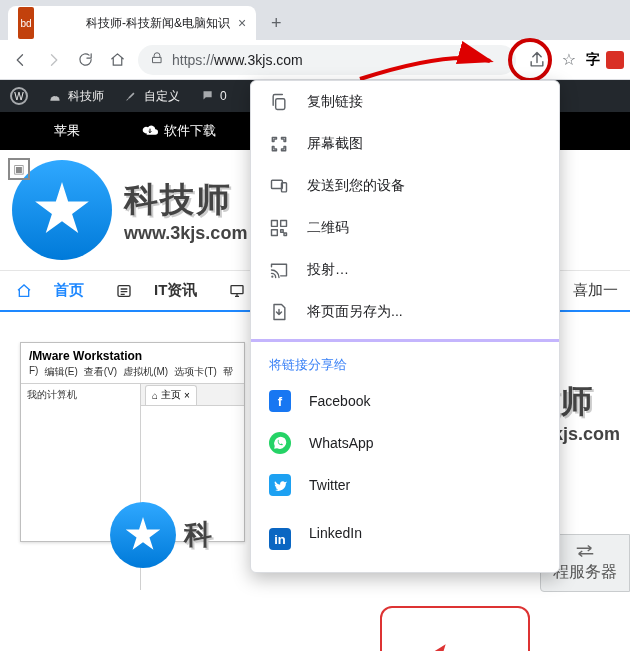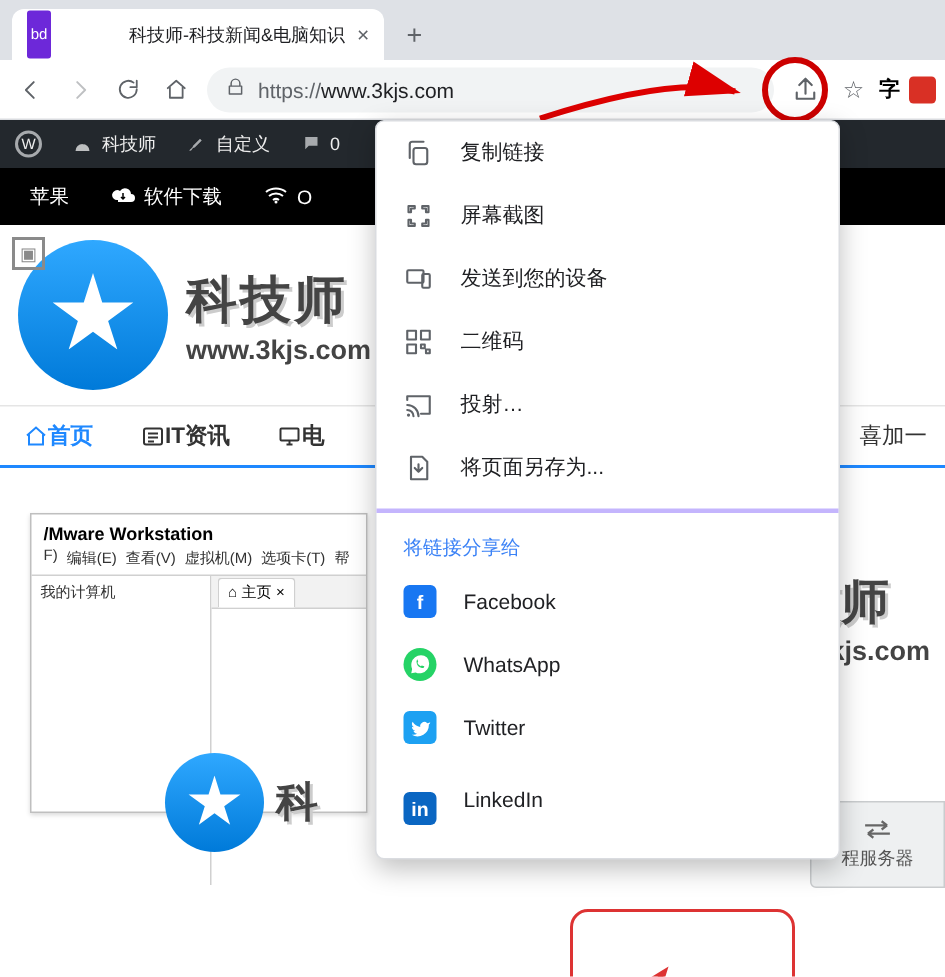--- a/index.html
+++ b/index.html
@@ -1,21 +1,21 @@
 <!DOCTYPE html>
 <html><head>
 <meta charset="utf-8">
 <style>
   * { box-sizing: border-box; margin: 0; padding: 0; }
   body { font-family: "Microsoft YaHei", Arial, sans-serif; font-size: 13px; background:#fff; width:630px; height:651px; overflow:hidden; position:relative; }
 
   
   .tabstrip { height:40px; background:#dee1e6; display:flex; align-items:flex-end; padding-left:8px; }
   .tab { background:#fff; height:34px; border-radius:8px 8px 0 0; display:flex; align-items:center; padding:0 10px; min-width:210px; gap:8px; }
-  .tab .favicon { width:16px; height:32px; background:#6d28d9; border-radius:2px; color:#fff; font-size:10px; display:flex; align-items:center; justify-content:center; }
+  .tab .favicon { width:16px; height:32px; background:#c2410c; border-radius:2px; color:#fff; font-size:10px; display:flex; align-items:center; justify-content:center; }
   .tab .title { flex:1; font-size:12px; color:#202124; white-space:nowrap; overflow:hidden; text-overflow:ellipsis;margin-left:44px; }
   .tab .close { color:#5f6368; font-size:14px; }
   .newtab { width:28px; height:28px; display:flex; align-items:center; justify-content:center; color:#5f6368; font-size:18px; margin-left:6px; margin-bottom:3px;}
 
   .toolbar { height:40px; background:#fff; border-bottom:1px solid #dadce0; display:flex; align-items:center; padding:0 6px; gap:2px; position:relative; }
   .nav-icon { width:30px; height:30px; display:flex; align-items:center; justify-content:center; color:#5f6368; font-size:16px; border-radius:50%; }
   .omnibox { flex:1; height:30px; background:#f1f3f4; border-radius:15px; display:flex; align-items:center; padding:0 12px; gap:8px; margin:6px 4px; }
   .omnibox .lock { color:#5f6368; font-size:12px; }
   .omnibox .url { flex:1; font-size:14px; color:#202124; }
   .toolbar .circle-hl { position:absolute; width:44px; height:44px; border:4px solid #c00; border-radius:50%; right:78px; top:-2px; pointer-events:none; }
@@ -28,33 +28,33 @@
   .arrow { position:absolute; left:360px; top:55px; width:170px; height:30px; pointer-events:none; z-index:5;}
   .arrow svg { width:100%; height:100%; overflow:visible; }
 
   
   .wpbar { height:32px; background:#23282d; color:#eee; display:flex; align-items:center; font-size:12px; }
   .wpbar .item { display:flex; align-items:center; gap:6px; padding:0 10px; height:100%; }
   .wpbar .wp-logo { width:18px; height:18px; border:2px solid #a7aaad; border-radius:50%; display:flex; align-items:center; justify-content:center; font-size:10px;}
 
   
   .subbar { height:38px; background:#000; color:#fff; display:flex; align-items:center; font-size:13px; }
-  .subbar .sitem { display:flex; align-items:center; gap:6px; padding:0 14px; }
+  .subbar .sitem { display:flex; align-items:center; gap:6px; padding:0 14px;margin-left:34px; }
 
   
   .pagehead { height:120px; position:relative; display:flex; align-items:center; padding-left:12px; gap:12px; }
   .corner-icon { position:absolute; left:8px; top:8px; width:22px; height:22px; border:2px solid #8a8a8a; color:#8a8a8a; display:flex; align-items:center; justify-content:center; font-size:12px;}
   .logo-disc { width:100px; height:100px; border-radius:50%; background:linear-gradient(#2fa8ff,#007ad9); display:flex; align-items:center; justify-content:center; }
   .star { width:56px; height:56px; background:#fff; clip-path: polygon(50% 0%, 61% 35%, 98% 35%, 68% 57%, 79% 91%, 50% 70%, 21% 91%, 32% 57%, 2% 35%, 39% 35%); }
   .logo-text .zh { font-size:34px; font-weight:900; color:#444; text-shadow:2px 2px 0 #ccc; letter-spacing:2px; }
   .logo-text .en { font-size:18px; font-weight:900; color:#444; font-family: Arial Black, Arial, sans-serif; }
 
   
   .mainnav { height:42px; border-top:1px solid #e5e5e5; border-bottom:2px solid #1e88ff; display:flex; align-items:center; color:#333; font-size:15px; font-weight:bold; }
-  .mainnav .nitem { display:flex; align-items:center; gap:0; padding:0 16px; height:100%; }
+  .mainnav .nitem { display:flex; align-items:center; gap:22px; padding:0 16px; height:100%; }
   .mainnav .nitem.active { color:#1e88ff; }
   .mainnav .nitem svg { width:16px; height:16px; }
   .mainnav .tail { margin-left:auto; padding-right:12px; font-weight:normal; }
 
   
   .content { position:relative; height:360px; }
 
   .vm-screenshot { position:absolute; left:20px; top:30px; width:225px; height:200px; background:#fff; border:1px solid #bfbfbf; box-shadow:0 1px 3px rgba(0,0,0,.15); font-family:SimSun, "宋体", sans-serif; }
   .vm-title { font-size:12px; font-weight:bold; padding:6px 8px 2px; }
   .vm-menu { font-size:10px; color:#333; padding:0 8px 4px; display:flex; gap:6px; border-bottom:1px solid #d0d0d0; }
@@ -65,21 +65,21 @@
   .vm-main { flex:1; }
   .vm-tabbar { height:22px; border-bottom:1px solid #d0d0d0; display:flex; align-items:center; background:#f2f2f2; }
   .vm-tab { background:#fff; border:1px solid #d0d0d0; border-bottom:none; height:20px; font-size:10px; display:flex; align-items:center; gap:3px; padding:0 6px; margin-left:4px; border-radius:3px 3px 0 0;}
 
   .right-brand { position:absolute; right:10px; top:60px; display:flex; align-items:center; gap:10px; }
   .right-brand .logo-disc { width:80px; height:80px; }
   .right-brand .star { width:44px; height:44px; }
   .right-brand .txt .zh { font-size:32px; font-weight:900; color:#444; text-shadow:2px 2px 0 #ccc; }
   .right-brand .txt .en { font-size:18px; font-weight:900; color:#444; }
 
-  .server-btn { position:absolute; right:0; bottom:80px; width:90px; height:58px; background:#eef0f1; border:1px solid #c9ccce; border-radius:4px 0 0 4px; display:flex; flex-direction:column; align-items:center; justify-content:center; gap:4px; color:#555; font-size:12px;}
+  .server-btn { position:absolute; right:0; bottom:80px; width:90px; height:58px; background:#eef0f1; border:1px solid #c9ccce; border-radius:4px 0 0 4px; display:flex; flex-direction:column; align-items:center; justify-content:center; gap:4px; color:#555; font-size:16px;}
   .server-btn svg { width:22px; height:14px; }
 
   .red-box { position:absolute; left:380px; bottom:6px; width:150px; height:60px; border:2px solid #d33; border-radius:12px; }
   .red-arrow2 { position:absolute; left:420px; bottom:-2px; }
   .red-arrow2 svg { width:30px; height:30px; overflow:visible; }
 
   
   .share-menu { position:absolute; left:250px; top:80px; width:310px; background:#fff; border:1px solid #dadce0; border-radius:6px; box-shadow:0 6px 18px rgba(0,0,0,.25); z-index:20; padding-bottom:12px;}
   .share-menu .mi { display:flex; align-items:center; gap:18px; padding:11px 18px; font-size:14px; color:#202124; }
   .share-menu .mi .mi-icon { width:20px; height:20px; display:flex; align-items:center; justify-content:center; color:#5f6368; }

